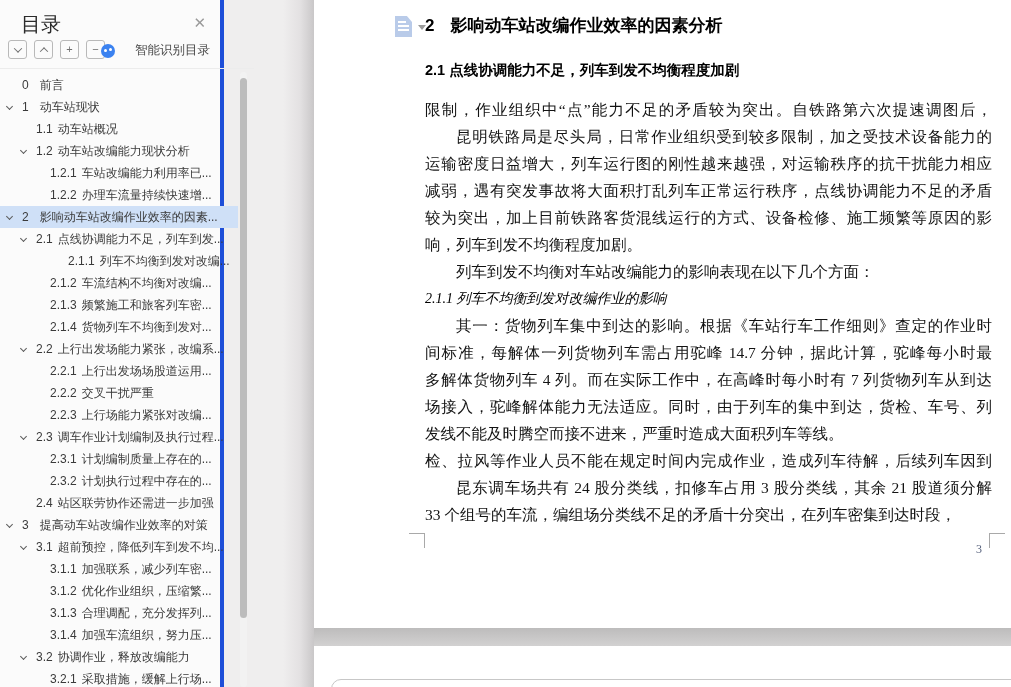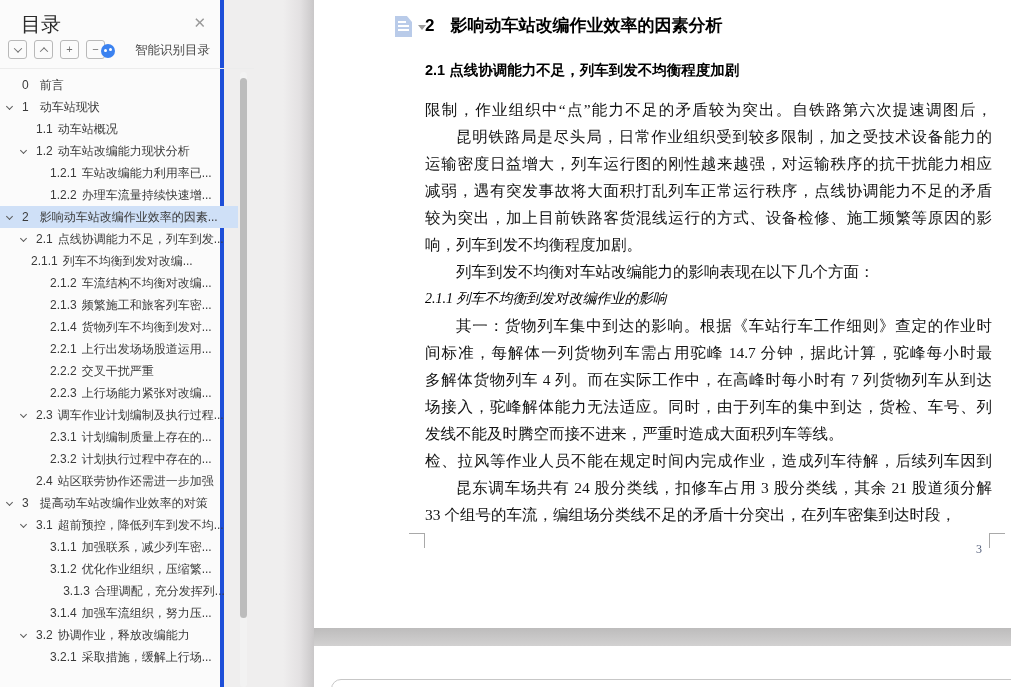--- a/index.html
+++ b/index.html
@@ -109,36 +109,37 @@
 
   <div class="toc" id="toc-container">
       <div class="toc-row lvl1" style="padding-left: 22px;"><span class="toc-num">0</span><span>前言</span></div>
       <div class="toc-row lvl1" style="padding-left: 22px;"><span class="toc-chevron" style="left: 7px;"></span><span class="toc-num">1</span><span>动车站现状</span></div>
       <div class="toc-row lvl2" style="padding-left: 36px;"><span class="toc-num">1.1</span><span>动车站概况</span></div>
       <div class="toc-row lvl2" style="padding-left: 36px;"><span class="toc-chevron" style="left: 21px;"></span><span class="toc-num">1.2</span><span>动车站改编能力现状分析</span></div>
       <div class="toc-row lvl3" style="padding-left: 50px;"><span class="toc-num">1.2.1</span><span>车站改编能力利用率已...</span></div>
       <div class="toc-row lvl3" style="padding-left: 50px;"><span class="toc-num">1.2.2</span><span>办理车流量持续快速增...</span></div>
       <div class="toc-row lvl1 selected" style="padding-left: 22px;"><span class="toc-chevron" style="left: 7px;"></span><span class="toc-num">2</span><span>影响动车站改编作业效率的因素...</span></div>
       <div class="toc-row lvl2" style="padding-left: 36px;"><span class="toc-chevron" style="left: 21px;"></span><span class="toc-num">2.1</span><span>点线协调能力不足，列车到发...</span></div>
-      <div class="toc-row lvl3" style="padding-left: 31px;"><span class="toc-num">2.1.1</span><span>列车不均衡到发对改编...</span></div>
+      <div class="toc-row lvl3" style="padding-left: 68px;"><span class="toc-num">2.1.1</span><span>列车不均衡到发对改编...</span></div>
       <div class="toc-row lvl3" style="padding-left: 50px;"><span class="toc-num">2.1.2</span><span>车流结构不均衡对改编...</span></div>
       <div class="toc-row lvl3" style="padding-left: 50px;"><span class="toc-num">2.1.3</span><span>频繁施工和旅客列车密...</span></div>
       <div class="toc-row lvl3" style="padding-left: 50px;"><span class="toc-num">2.1.4</span><span>货物列车不均衡到发对...</span></div>
+      <div class="toc-row lvl2" style="padding-left: 36px;"><span class="toc-chevron" style="left: 21px;"></span><span class="toc-num">2.2</span><span>上行出发场能力紧张，改编系...</span></div>
       <div class="toc-row lvl3" style="padding-left: 50px;"><span class="toc-num">2.2.1</span><span>上行出发场场股道运用...</span></div>
       <div class="toc-row lvl3" style="padding-left: 50px;"><span class="toc-num">2.2.2</span><span>交叉干扰严重</span></div>
       <div class="toc-row lvl3" style="padding-left: 50px;"><span class="toc-num">2.2.3</span><span>上行场能力紧张对改编...</span></div>
       <div class="toc-row lvl2" style="padding-left: 36px;"><span class="toc-chevron" style="left: 21px;"></span><span class="toc-num">2.3</span><span>调车作业计划编制及执行过程...</span></div>
       <div class="toc-row lvl3" style="padding-left: 50px;"><span class="toc-num">2.3.1</span><span>计划编制质量上存在的...</span></div>
       <div class="toc-row lvl3" style="padding-left: 50px;"><span class="toc-num">2.3.2</span><span>计划执行过程中存在的...</span></div>
       <div class="toc-row lvl2" style="padding-left: 36px;"><span class="toc-num">2.4</span><span>站区联劳协作还需进一步加强</span></div>
       <div class="toc-row lvl1" style="padding-left: 22px;"><span class="toc-chevron" style="left: 7px;"></span><span class="toc-num">3</span><span>提高动车站改编作业效率的对策</span></div>
       <div class="toc-row lvl2" style="padding-left: 36px;"><span class="toc-chevron" style="left: 21px;"></span><span class="toc-num">3.1</span><span>超前预控，降低列车到发不均...</span></div>
       <div class="toc-row lvl3" style="padding-left: 50px;"><span class="toc-num">3.1.1</span><span>加强联系，减少列车密...</span></div>
       <div class="toc-row lvl3" style="padding-left: 50px;"><span class="toc-num">3.1.2</span><span>优化作业组织，压缩繁...</span></div>
-      <div class="toc-row lvl3" style="padding-left: 50px; text-align: center;"><span class="toc-num">3.1.3</span><span>合理调配，充分发挥列...</span></div>
+      <div class="toc-row lvl3" style="padding-left: 50px;"><span class="toc-num">3.1.3</span><span>合理调配，充分发挥列...</span></div>
       <div class="toc-row lvl3" style="padding-left: 50px;"><span class="toc-num">3.1.4</span><span>加强车流组织，努力压...</span></div>
       <div class="toc-row lvl2" style="padding-left: 36px;"><span class="toc-chevron" style="left: 21px;"></span><span class="toc-num">3.2</span><span>协调作业，释放改编能力</span></div>
       <div class="toc-row lvl3" style="padding-left: 50px;"><span class="toc-num">3.2.1</span><span>采取措施，缓解上行场...</span></div>
     </div>
 
   <div class="sb-scroll-track"></div>
   <div class="sb-scroll-thumb"></div>
 </div>
 
 <div class="main">

